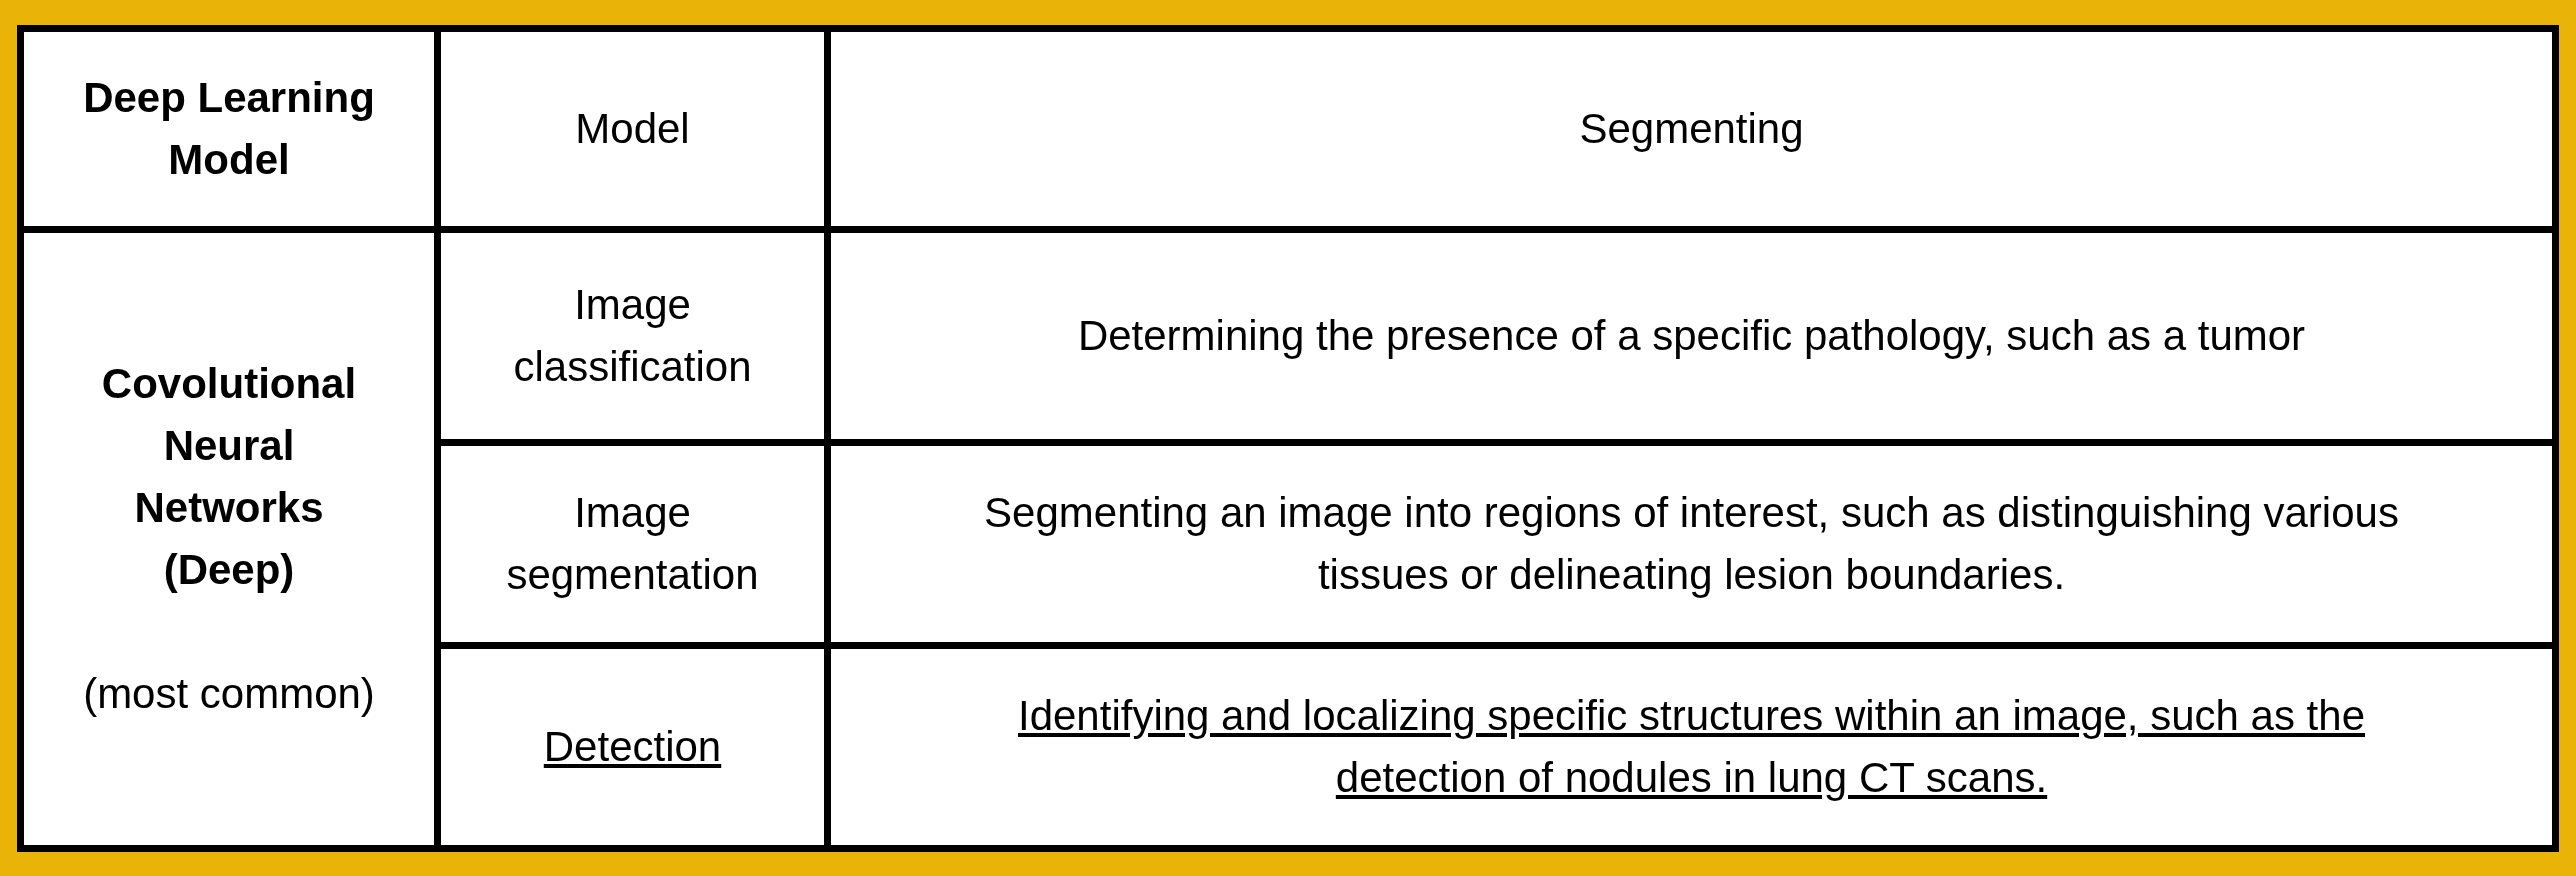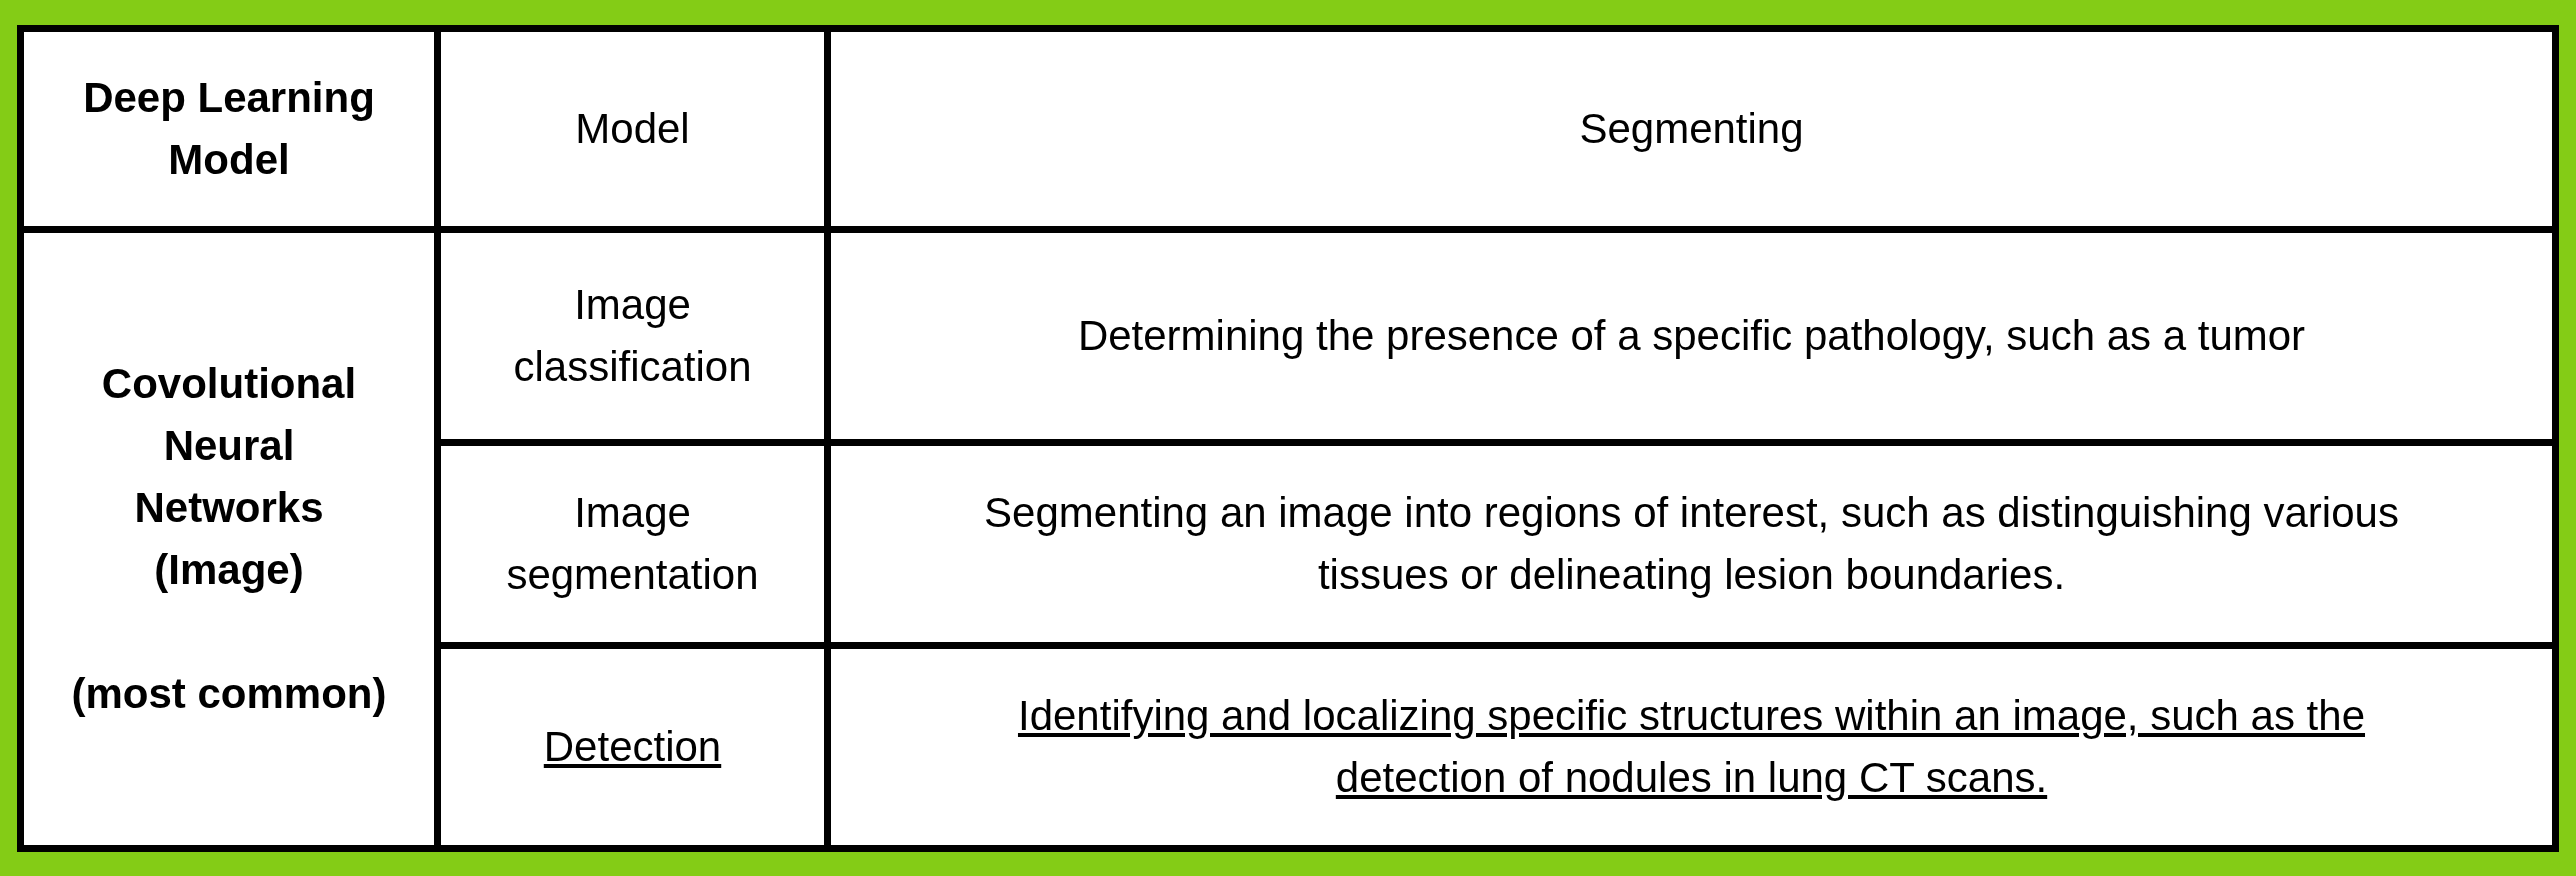--- a/index.html
+++ b/index.html
@@ -8,21 +8,21 @@
     background: #ffffff;
     width: 2576px;
     height: 876px;
     overflow: hidden;
   }
   .page {
     box-sizing: border-box;
     width: 2576px;
     height: 876px;
     padding: 25px 24px 30px 17px;
-    background: #84cc16;
+    background: #eab308;
     font-family: "Liberation Sans", "DejaVu Sans", sans-serif;
     color: #000000;
   }
   table.dl-table {
     border-collapse: collapse;
     table-layout: fixed;
     width: 2535px;
     height: 821px;
     background: #ffffff;
   }
@@ -42,21 +42,21 @@
     color: #000000;
     background: #ffffff;
   }
   tr.header-row    { height: 201px; }
   tr.row-classify  { height: 213px; }
   tr.row-segment   { height: 203px; }
   tr.row-detect    { height: 203px; text-decoration: underline; }
 
   .bold-text, th.model-header { font-weight: 700; }
   .model-name { font-weight: 700; white-space: pre-line; }
-  .model-note { font-weight: 700; white-space: pre-line; }
+  .model-note { font-weight: 400; white-space: pre-line; }
 </style>
 </head>
 <body>
 
 <div class="page">
   <table class="dl-table">
     <colgroup>
       <col class="c-model">
       <col class="c-task">
       <col class="c-app">
@@ -68,21 +68,21 @@
         <th>Model</th>
         <th>Segmenting</th>
       </tr>
     </thead>
     <tbody>
       <tr class="row-classify">
         <td rowspan="3">
           <div class="model-name">Covolutional
 Neural
 Networks
-(Image)</div>
+(Deep)</div>
           <div class="model-note">(most common)</div>
         </td>
         <td>Image
 classification</td>
         <td>Determining the presence of a specific pathology, such as a tumor</td>
       </tr>
       <tr class="row-segment">
         <td>Image
 segmentation</td>
         <td>Segmenting an image into regions of interest, such as distinguishing various

